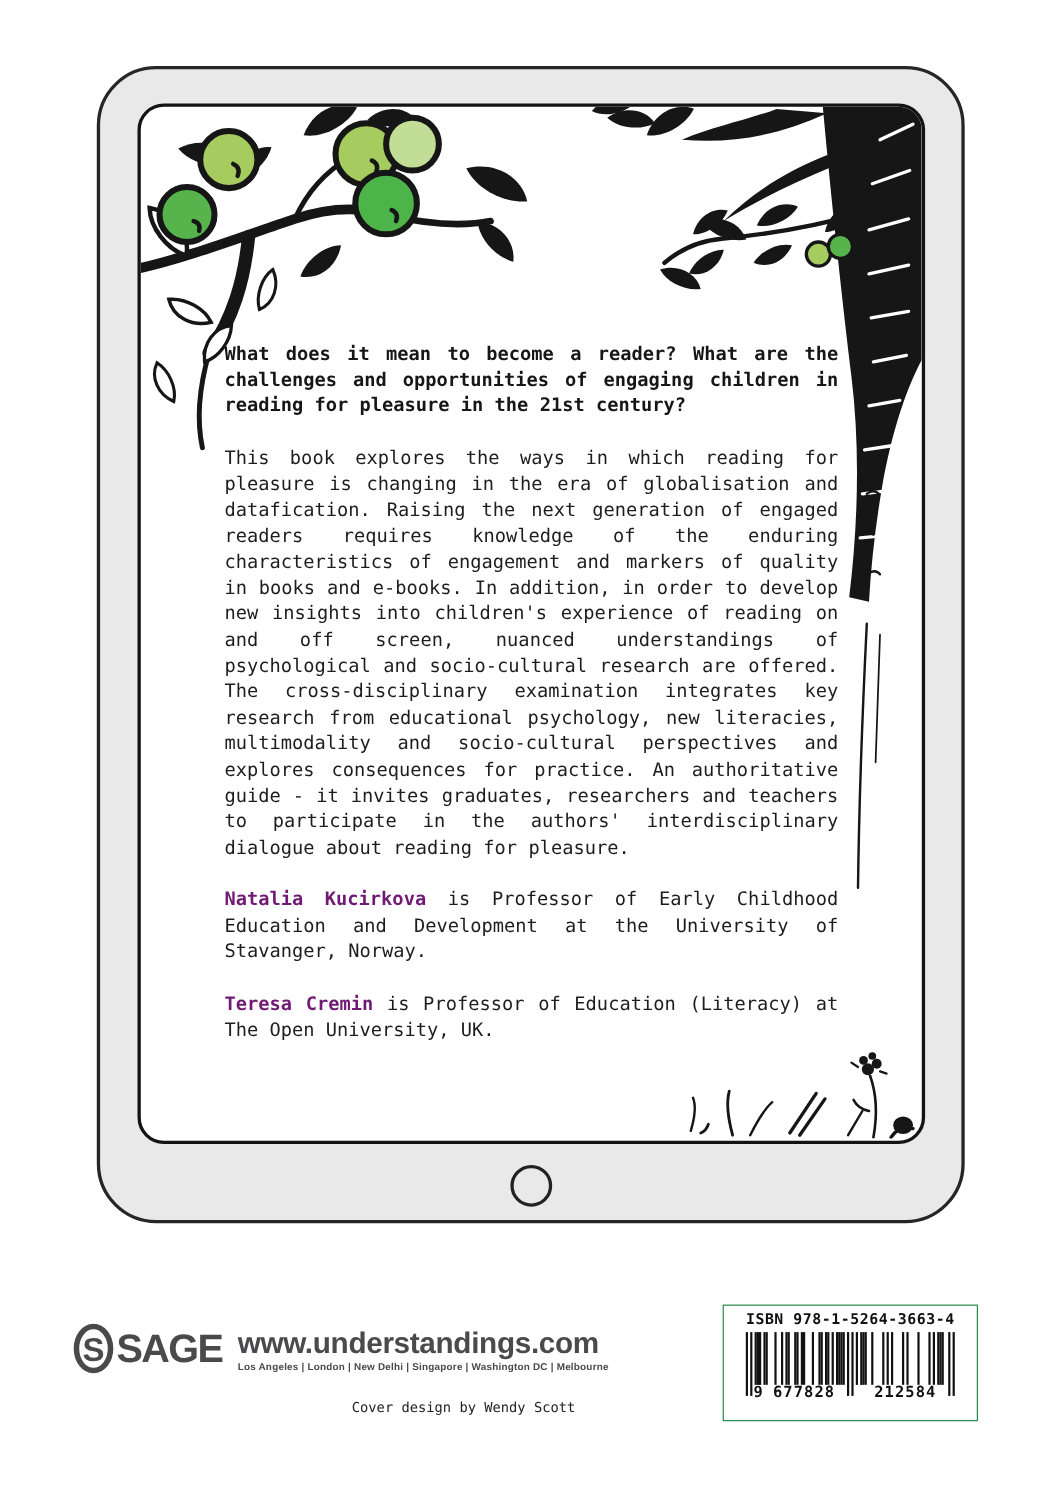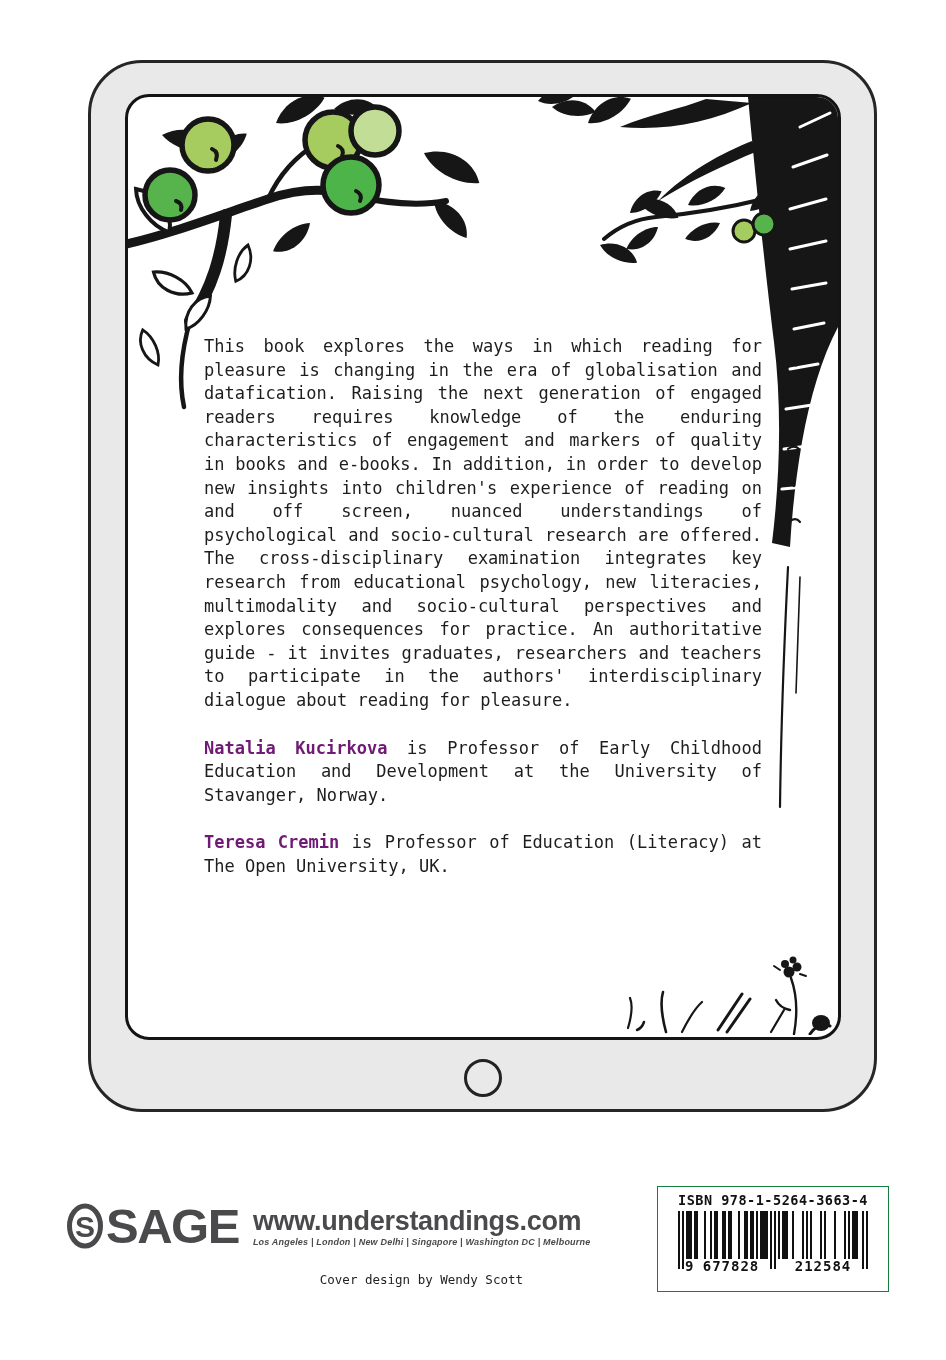--- a/index.html
+++ b/index.html
@@ -23,25 +23,25 @@
   
   .content{position:relative;z-index:2;padding:214px 76px 0 76px;}
   .content p{margin:0;font-size:17px;line-height:23.6px;text-align:justify;}
   .tagline{font-weight:bold;color:#161616;}
   .desc{margin-top:24px !important;}
   .bio{margin-top:24px !important;}
   .bio strong{font-weight:bold;color:#701a75;}
 
   
   .sage-row{position:absolute;left:66px;top:1203px;display:flex;align-items:flex-start;}
-  .sage-word{font-family:"Liberation Sans",sans-serif;font-weight:bold;font-size:49px;
+  .sage-word{font-family:"Liberation Sans",sans-serif;font-weight:bold;font-size:36px;
              line-height:46px;letter-spacing:-1.5px;color:#4a4a4c;margin-left:2px;}
   .pub-text{margin-left:14px;padding-top:4px;font-family:"Liberation Sans",sans-serif;color:#4a4a4c;}
   .website{font-size:27px;line-height:28px;font-weight:600;letter-spacing:-0.3px;}
-  .cities{font-size:9px;font-weight:bold;letter-spacing:0.2px;margin-top:2px;color:#4a4a4c;font-style:italic;}
+  .cities{font-size:9px;font-weight:bold;letter-spacing:0.2px;margin-top:2px;color:#4a4a4c;}
   .cover-design{position:absolute;left:227px;top:1272px;width:296px;text-align:right;
                 font-size:12.5px;color:#222;}
 
   .barcode-box{position:absolute;left:657px;top:1186px;width:232px;height:106px;
                background:#fff;border:1px solid #15803d;box-sizing:border-box;text-align:center;}
   .isbn-label{font-size:13.5px;font-weight:bold;letter-spacing:0.5px;line-height:18px;margin-top:4px;color:#111;}
   .bars{display:block;margin:2px auto 0 auto;}
   .bars rect{fill:#111;}
   .bc-digits{display:flex;justify-content:center;margin-top:-10px;position:relative;
              font-size:14px;font-weight:bold;line-height:14px;color:#111;}
@@ -171,20 +171,21 @@
         <g fill="#161616">
           <circle cx="175" cy="22" r="5.5"></circle>
             <circle cx="183" cy="17" r="4.5"></circle>
           <circle cx="171" cy="14" r="4"></circle>
             <circle cx="179" cy="10" r="3.5"></circle>
           <ellipse cx="207" cy="73" rx="9" ry="8"></ellipse>
         </g>
       </svg>
 
       <div class="content">
+        <p class="tagline">What does it mean to become a reader? What are the challenges and opportunities of engaging children in reading for pleasure in the 21st century?</p>
         <p class="desc">This book explores the ways in which reading for pleasure is changing in the era of globalisation and datafication. Raising the next generation of engaged readers requires knowledge of the enduring characteristics of engagement and markers of quality in books and e-books. In addition, in order to develop new insights into children's experience of reading on and off screen, nuanced understandings of psychological and socio-cultural research are offered. The cross-disciplinary examination integrates key research from educational psychology, new literacies, multimodality and socio-cultural perspectives and explores consequences for practice. An authoritative guide - it invites graduates, researchers and teachers to participate in the authors' interdisciplinary dialogue about reading for pleasure.</p>
         <p class="bio"><strong>Natalia Kucirkova</strong> <span>is Professor of Early Childhood Education and Development at the University of Stavanger, Norway.</span></p>
         <p class="bio"><strong>Teresa Cremin</strong> <span>is Professor of Education (Literacy) at The Open University, UK.</span></p>
       </div>
     </div>
 
     <div class="home"></div>
   </div>
 
   <div class="sage-row">

